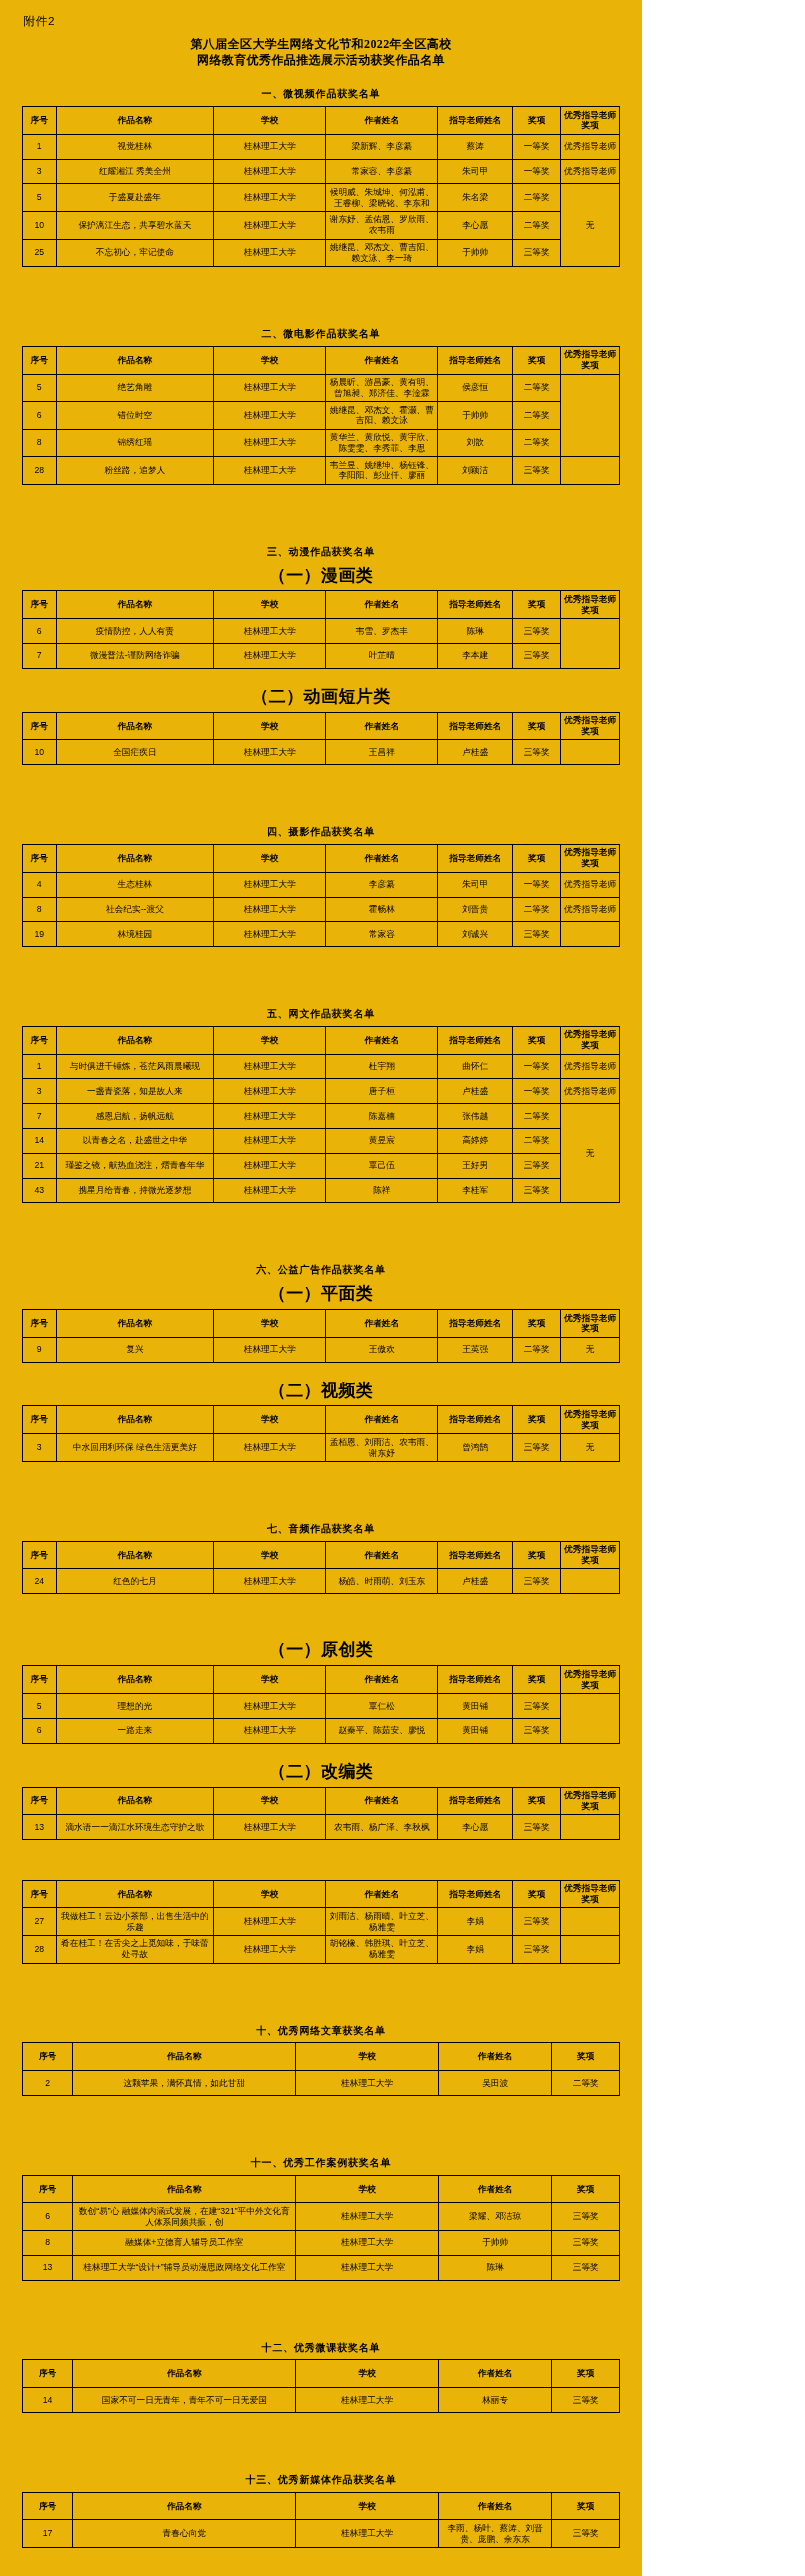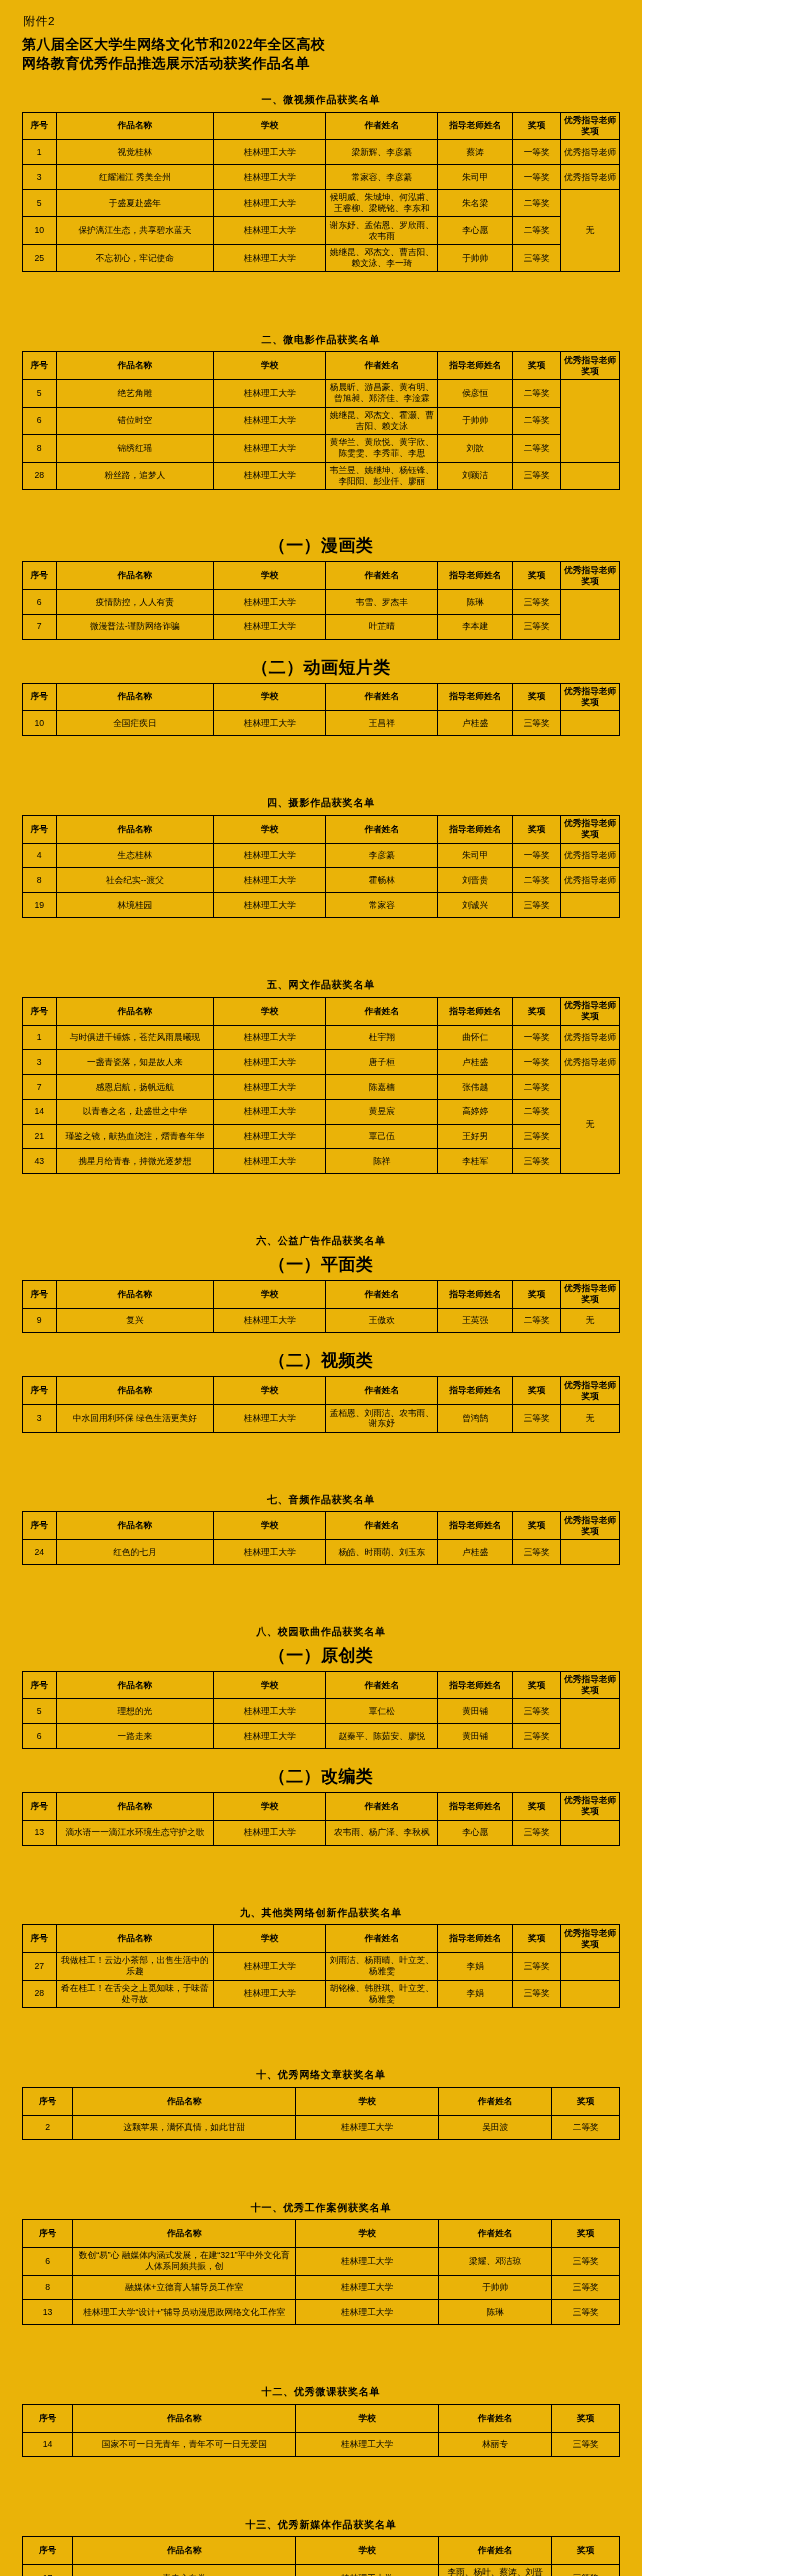--- a/index.html
+++ b/index.html
@@ -20,22 +20,23 @@
     background: #eab308;
   }
   .attachment-label {
     font-family: "Liberation Sans", sans-serif;
     font-size: 11.8px;
     line-height: 1.2;
     margin: 3.1px 0 7.9px 1.6px;
     letter-spacing: 0.4px;
   }
   .doc-title {
+    text-align: center;
     font-weight: bold;
-    font-size: 14px;
+    font-size: 12px;
     line-height: 1.35;
     letter-spacing: 0.4px;
     margin: 1.6px 0 0 0;
     font-family: "Liberation Serif", serif;
   }
   .doc-title .line {
     display: block;
   }
   .section-title {
     text-align: center;
@@ -220,20 +221,21 @@
             <td class="c-work">粉丝路，追梦人</td>
             <td class="c-school">桂林理工大学</td>
             <td class="c-author">韦兰昱、姚继坤、杨钰锋、李阳阳、彭业仟、廖丽</td>
             <td class="c-mentor">刘颖洁</td>
             <td class="c-award">三等奖</td>
             <td class="c-extra"></td>
           </tr>
         </tbody>
       </table>
       <div class="spacer-md"></div>
+      <div class="section-title">三、动漫作品获奖名单</div>
       <div class="subsection-title">（一）漫画类</div>
       <table class="award">
         <thead>
           <tr>
             <th class="c-idx">序号</th>
             <th class="c-work">作品名称</th>
             <th class="c-school">学校</th>
             <th class="c-author">作者姓名</th>
             <th class="c-mentor">指导老师姓名</th>
             <th class="c-award">奖项</th>
@@ -469,21 +471,20 @@
             <td class="c-work">红色的七月</td>
             <td class="c-school">桂林理工大学</td>
             <td class="c-author">杨皓、时雨萌、刘玉东</td>
             <td class="c-mentor">卢桂盛</td>
             <td class="c-award">三等奖</td>
             <td class="c-extra"></td>
           </tr>
         </tbody>
       </table>
       <div class="spacer-md"></div>
-      <div class="section-title">八、校园歌曲作品获奖名单</div>
       <div class="subsection-title">（一）原创类</div>
       <table class="award">
         <thead>
           <tr>
             <th class="c-idx">序号</th>
             <th class="c-work">作品名称</th>
             <th class="c-school">学校</th>
             <th class="c-author">作者姓名</th>
             <th class="c-mentor">指导老师姓名</th>
             <th class="c-award">奖项</th>
@@ -529,21 +530,20 @@
             <td class="c-work">滴水语一一滴江水环境生态守护之歌</td>
             <td class="c-school">桂林理工大学</td>
             <td class="c-author">农韦雨、杨广泽、李秋枫</td>
             <td class="c-mentor">李心愿</td>
             <td class="c-award">三等奖</td>
             <td class="c-extra"></td>
           </tr>
         </tbody>
       </table>
       <div class="spacer-md"></div>
-      <div class="section-title">九、其他类网络创新作品获奖名单</div>
       <table class="award">
         <thead>
           <tr>
             <th class="c-idx">序号</th>
             <th class="c-work">作品名称</th>
             <th class="c-school">学校</th>
             <th class="c-author">作者姓名</th>
             <th class="c-mentor">指导老师姓名</th>
             <th class="c-award">奖项</th>
             <th class="c-extra">优秀指导老师奖项</th>

